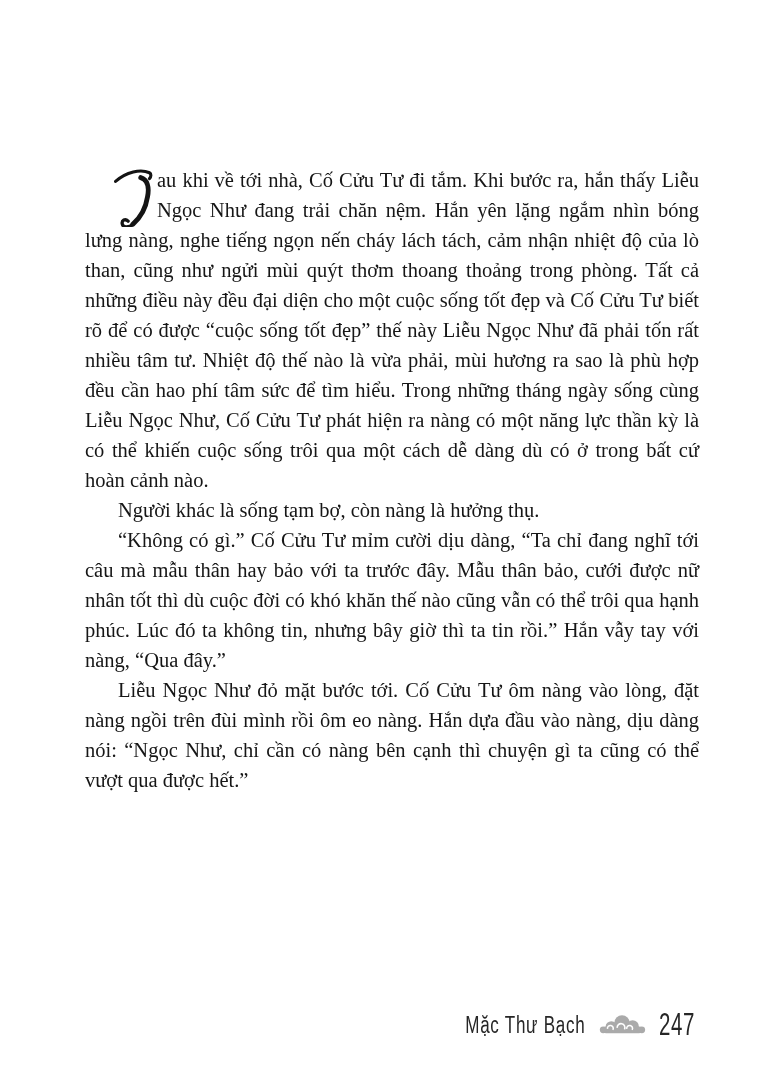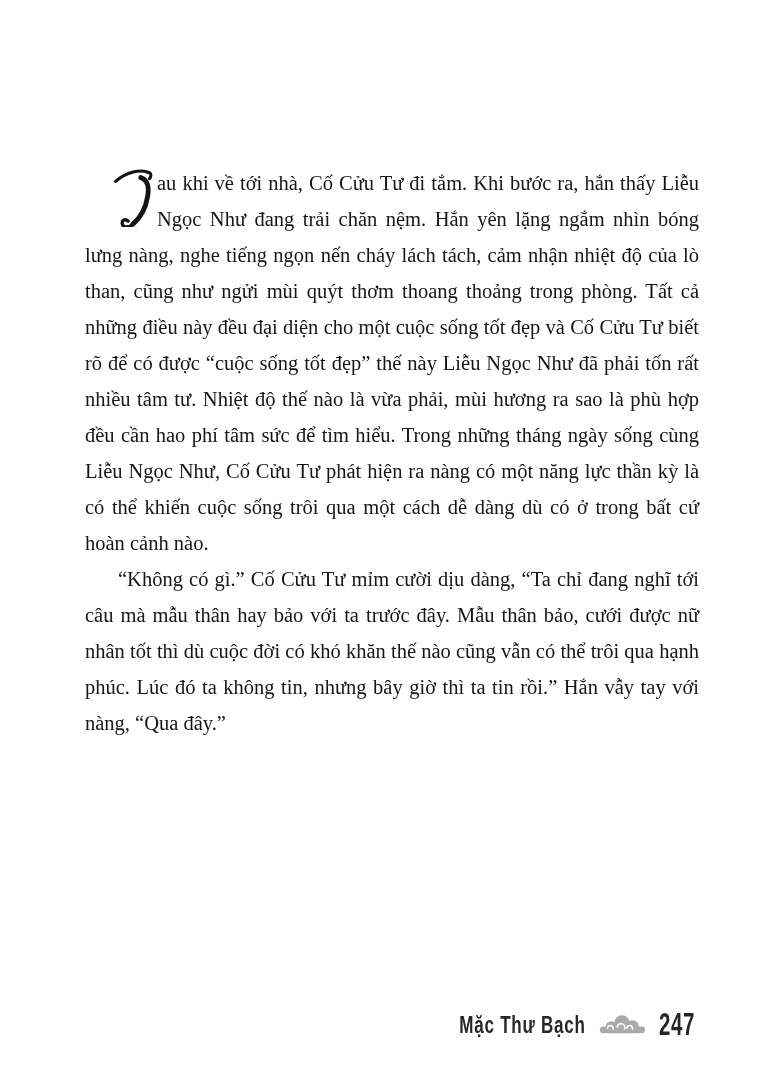--- a/index.html
+++ b/index.html
@@ -12,21 +12,21 @@
   }
   .page {
     position: absolute; inset: 0;
     background: #ffffff;
   }
   .body-text {
     position: absolute;
     left: 85px; top: 165px;
     width: 614px;
     font-size: 20.5px;
-    line-height: 36px;
+    line-height: 30px;
     color: #161616;
     text-align: justify;
   }
   .para { margin: 0; text-indent: 33px; }
   .para.first { text-indent: 0; }
   .dropcap {
     float: left;
     width: 72px; height: 60px;
     display: flex;
     justify-content: flex-end;
@@ -39,21 +39,20 @@
   }
   .footer {
     position: absolute;
     top: 1008px; right: 64px;
     height: 34px;
     display: flex;
     align-items: center;
     gap: 10px;
     font-family: "Liberation Sans", sans-serif;
     color: #262626;
-    font-weight: bold;
   }
   .footer .author {
     display: inline-block;
     font-size: 23px;
     letter-spacing: 1px;
     transform: scaleX(0.74);
     transform-origin: right center;
     white-space: nowrap;
   }
   .footer .cloud { display: inline-flex; align-items: center; }
@@ -78,21 +77,23 @@
       <span class="dropcap">
         <span class="sr-only">S</span>
         <svg viewBox="0 0 44 64" aria-hidden="true">
           <path d="M5,17 C16,7 31,4 40,8 C42,9 42,12 40,14" fill="none" stroke="#141414" stroke-width="3.2" stroke-linecap="round"></path>
           <path d="M31,13 C38,15 40,23 38,33 C36,46 30,55 23,61" fill="none" stroke="#141414" stroke-width="5" stroke-linecap="round"></path>
           <path d="M23,61 C19,65 13,65 12,61 C11,57 15,55 18,58" fill="none" stroke="#141414" stroke-width="3.4" stroke-linecap="round"></path>
         </svg>
       </span><span>au khi về tới nhà, Cố Cửu Tư đi tắm. Khi bước ra, hắn thấy Liễu Ngọc Như đang trải chăn nệm. Hắn yên lặng ngắm nhìn bóng lưng nàng, nghe tiếng ngọn nến cháy lách tách, cảm nhận nhiệt độ của lò than, cũng như ngửi mùi quýt thơm thoang thoảng trong phòng. Tất cả những điều này đều đại diện cho một cuộc sống tốt đẹp và Cố Cửu Tư biết rõ để có được “cuộc sống tốt đẹp” thế này Liễu Ngọc Như đã phải tốn rất nhiều tâm tư. Nhiệt độ thế nào là vừa phải, mùi hương ra sao là phù hợp đều cần hao phí tâm sức để tìm hiểu. Trong những tháng ngày sống cùng Liễu Ngọc Như, Cố Cửu Tư phát hiện ra nàng có một năng lực thần kỳ là có thể khiến cuộc sống trôi qua một cách dễ dàng dù có ở trong bất cứ hoàn cảnh nào.</span>
     </p>
 
+    <p class="para">Người khác là sống tạm bợ, còn nàng là hưởng thụ.</p>
     <p class="para">“Không có gì.” Cố Cửu Tư mỉm cười dịu dàng, “Ta chỉ đang nghĩ tới câu mà mẫu thân hay bảo với ta trước đây. Mẫu thân bảo, cưới được nữ nhân tốt thì dù cuộc đời có khó khăn thế nào cũng vẫn có thể trôi qua hạnh phúc. Lúc đó ta không tin, nhưng bây giờ thì ta tin rồi.” Hắn vẫy tay với nàng, “Qua đây.”</p>
+    <p class="para">Liễu Ngọc Như đỏ mặt bước tới. Cố Cửu Tư ôm nàng vào lòng, đặt nàng ngồi trên đùi mình rồi ôm eo nàng. Hắn dựa đầu vào nàng, dịu dàng nói: “Ngọc Như, chỉ cần có nàng bên cạnh thì chuyện gì ta cũng có thể vượt qua được hết.”</p>
 
   </section>
 
   <footer class="footer">
     <span class="author">Mặc Thư Bạch</span>
     <span class="cloud">
       <svg viewBox="0 0 56 22" aria-hidden="true">
         <g fill="#aaaaaa">
           <circle cx="28" cy="9" r="8"></circle>
           <circle cx="17" cy="13" r="6"></circle>

